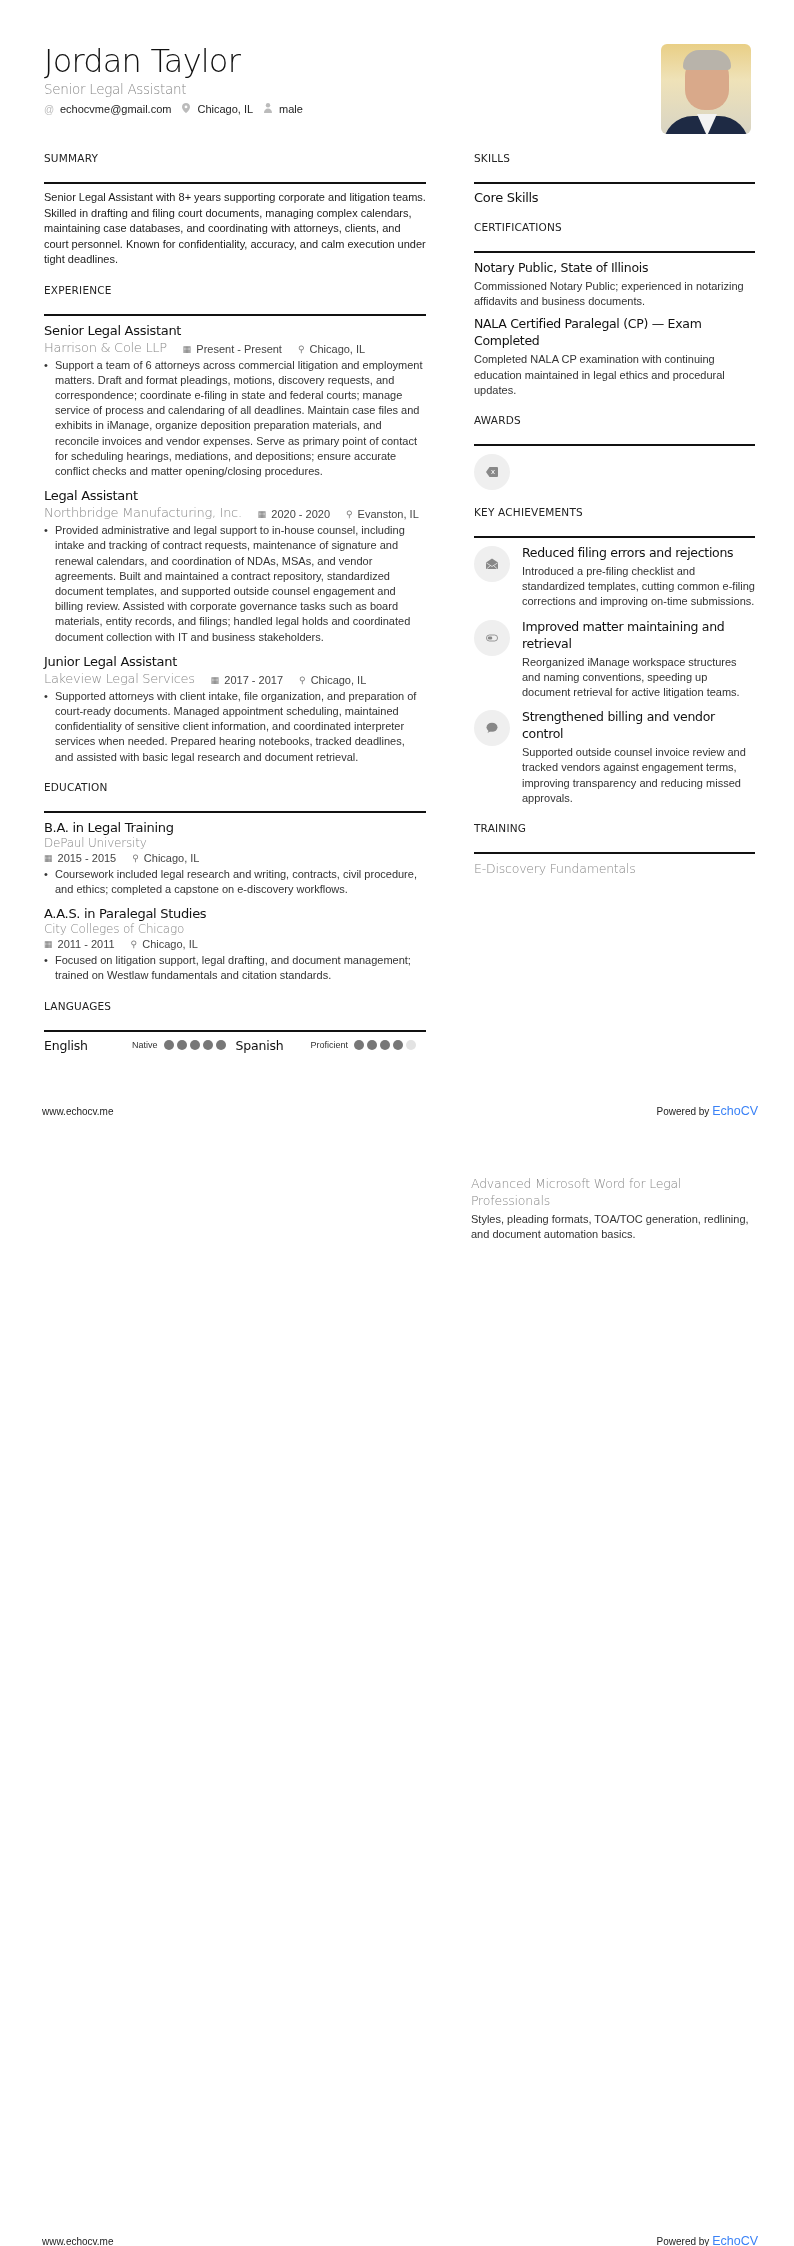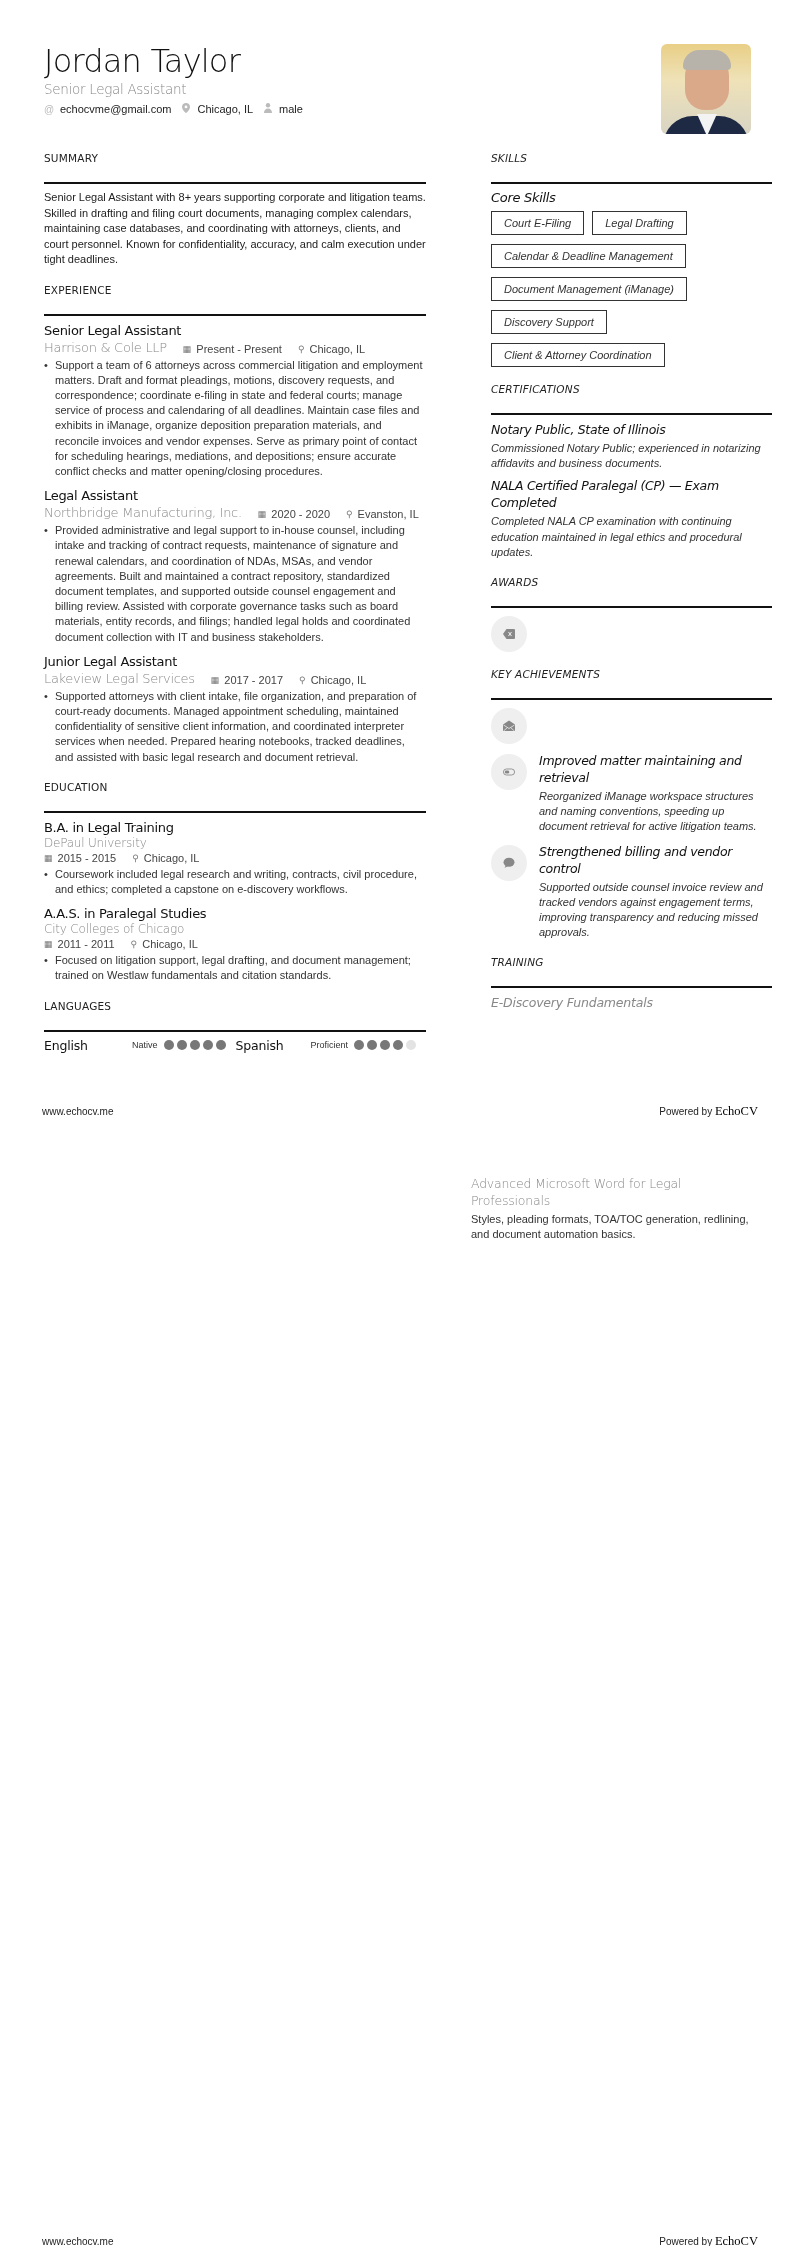--- a/index.html
+++ b/index.html
@@ -15,21 +15,21 @@
     .contact .ic { color: #bbb; font-size: 10px; width: 10px; text-align: center; }
 
     .photo { position: absolute; left: 661px; top: 44px; width: 90px; height: 90px; border-radius: 6px; overflow: hidden;
       background: linear-gradient(180deg, #e9cf86 0%, #efe2b8 40%, #d8d4c4 100%); }
     .photo .head { position: absolute; left: 24px; top: 10px; width: 44px; height: 56px; border-radius: 22px 22px 20px 20px; background: #d9a98a; }
     .photo .hair { position: absolute; left: 22px; top: 6px; width: 48px; height: 20px; border-radius: 24px 24px 6px 6px; background: #b8b3aa; }
     .photo .suit { position: absolute; left: 2px; top: 72px; width: 86px; height: 30px; border-radius: 30px 30px 0 0; background: #1e2a44; }
     .photo .shirt { position: absolute; left: 36px; top: 70px; width: 20px; height: 22px; background: #f3f3f3; clip-path: polygon(0 0,100% 0,50% 100%); }
 
     .col-left { position: absolute; left: 44px; top: 152px; width: 382px; }
-    .col-right { position: absolute; left: 491px; top: 152px; width: 281px; font-style: italic; }
+    .col-right { position: absolute; left: 474px; top: 152px; width: 281px; }
 
     .sec-title { font-family: "DejaVu Sans", sans-serif; font-size: 10.5px; color: #222; letter-spacing: 0.2px; padding-bottom: 18px; border-bottom: 2.5px solid #111; margin-bottom: 6px; }
     .section { margin-bottom: 16px; }
     .body-text { font-size: 11px; line-height: 15.2px; color: #333; }
     .summary-text { font-size: 11px; line-height: 15.5px; color: #222; }
 
     .job-title { font-family: "DejaVu Sans", sans-serif; font-size: 13px; color: #111; letter-spacing: -0.3px; line-height: 17px; }
     .job-meta { display: flex; align-items: baseline; gap: 16px; margin: 1px 0 3px 0; }
     .company { font-family: "DejaVu Sans", sans-serif; font-size: 13px; color: #888; letter-spacing: -0.3px; font-weight: 300; }
     .meta-item { font-size: 11px; color: #444; display: flex; align-items: center; gap: 5px; }
@@ -61,21 +61,21 @@
 
     .icon-item { display: flex; gap: 12px; margin-bottom: 8px; }
     .icon-circle { flex: none; width: 36px; height: 36px; border-radius: 50%; background: #efefef; display: flex; align-items: center; justify-content: center; margin-top: 2px; }
     .icon-circle svg { width: 12px; height: 12px; }
     .icon-body { flex: 1; }
     .ia-title { font-family: "DejaVu Sans", sans-serif; font-size: 12.5px; color: #111; letter-spacing: -0.3px; line-height: 17px; margin-bottom: 3px; }
 
     .train-title { font-family: "DejaVu Sans", sans-serif; font-size: 12.5px; color: #888; font-weight: 300; letter-spacing: -0.2px; line-height: 17px; margin-bottom: 3px; }
 
     .footer { position: absolute; left: 42px; width: 716px; display: flex; justify-content: space-between; align-items: baseline; font-size: 10px; color: #222; }
-    .footer .brand { font-size: 12.5px; color: #000000; font-family: Liberation Serif, serif; }
+    .footer .brand { font-size: 12.5px; color: #3b82f6; }
     .footer-1 { top: 1104px; }
     .footer-2 { top: 2234px; }
 
     .train-cont { position: absolute; left: 471px; top: 1175px; width: 281px; }
   </style>
 </head>
 <body>
 
 <div class="page">
 
@@ -246,28 +246,20 @@
         </div>
       </div>
     </div>
   </div>
 
   <div class="col-right">
 
     <div class="section">
       <div class="sec-title">SKILLS</div>
       <div class="skills-sub">Core Skills</div>
-      <div class="tags">
-        <span class="tag">Court E-Filing</span>
-        <span class="tag">Legal Drafting</span>
-        <span class="tag">Calendar &amp; Deadline Management</span>
-        <span class="tag">Document Management (iManage)</span>
-        <span class="tag">Discovery Support</span>
-        <span class="tag">Client &amp; Attorney Coordination</span>
-      </div>
     </div>
 
     <div class="section">
       <div class="sec-title">CERTIFICATIONS</div>
       <div class="cert">
         <div class="cert-title">Notary Public, State of Illinois</div>
         <div class="body-text">Commissioned Notary Public; experienced in notarizing affidavits and business documents.</div>
       </div>
       <div class="cert">
         <div class="cert-title">NALA Certified Paralegal (CP) — Exam Completed</div>
@@ -289,20 +281,24 @@
 
     <div class="section">
       <div class="sec-title">KEY ACHIEVEMENTS</div>
       <div class="icon-item">
         <div class="icon-circle">
           <svg viewBox="0 0 12 11">
               <path d="M0 4L6 0l6 4v6.5H0z" fill="#888"></path>
               <path d="M0.5 4.5L6 8l5.5-3.5M0.5 10.5L4.5 7M11.5 10.5L7.5 7" stroke="#efefef" stroke-width="0.8" fill="none"></path>
             </svg>
         </div>
+        <div class="icon-body">
+          <div class="ia-title">Reduced filing errors and rejections</div>
+          <div class="body-text">Introduced a pre-filing checklist and standardized templates, cutting common e-filing corrections and improving on-time submissions.</div>
+        </div>
       </div>
       <div class="icon-item">
         <div class="icon-circle">
           <svg viewBox="0 0 14 8">
               <rect x="0.5" y="0.5" width="13" height="7" rx="3.5" fill="none" stroke="#888" stroke-width="1"></rect>
               <rect x="2.2" y="2.2" width="5" height="3.6" rx="1.5" fill="#888"></rect>
             </svg>
         </div>
         <div class="icon-body">
           <div class="ia-title">Improved matter maintaining and retrieval</div>

